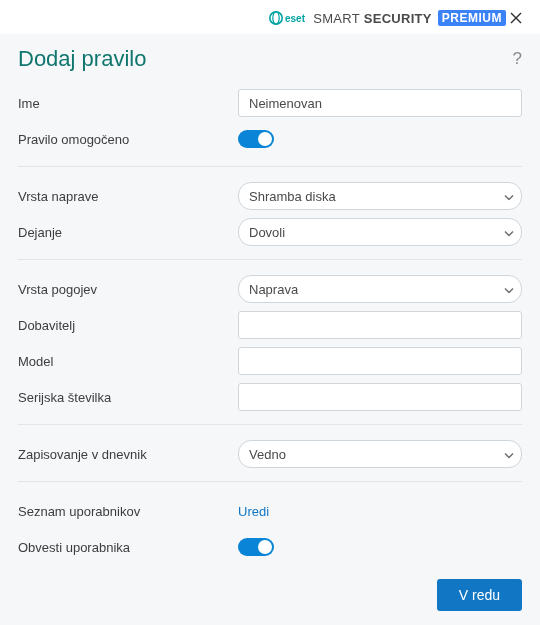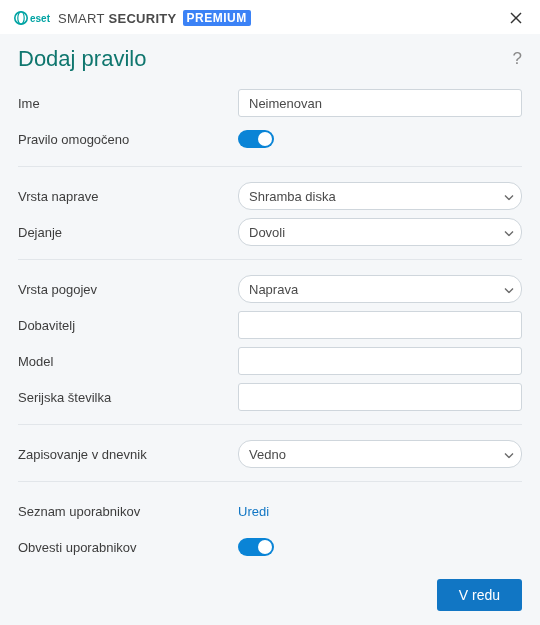--- a/index.html
+++ b/index.html
@@ -8,21 +8,21 @@
       height: 625px;
       background: #f5f7f9;
       font-family: "Segoe UI", Arial, sans-serif;
       font-size: 13px;
       color: #3d3d3d;
       position: relative;
     }
     .titlebar {
       display: flex;
       align-items: center;
-      justify-content: space-between;
+      justify-content: flex-end;
       padding: 8px 14px 6px 14px;
       background: #ffffff;
     }
     .brand {
       display: flex;
       align-items: center;
       gap: 6px;
     }
     .brand-logo {
       display: inline-flex;
@@ -307,21 +307,21 @@
   <hr class="divider">
 
   <div class="row">
     <div class="row-label">Seznam uporabnikov</div>
     <div class="row-control">
       <span class="link">Uredi</span>
     </div>
   </div>
 
   <div class="row">
-    <div class="row-label">Obvesti uporabnikov</div>
+    <div class="row-label">Obvesti uporabnika</div>
     <div class="row-control">
       <div class="toggle"></div>
     </div>
   </div>
 
 </div>
 
 <div class="footer">
   <button class="ok-btn">V redu</button>
 </div>

